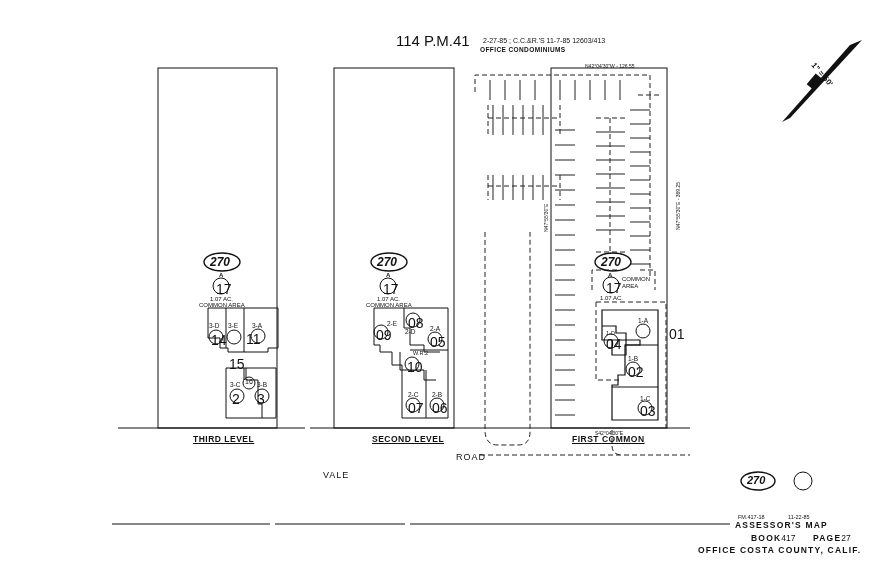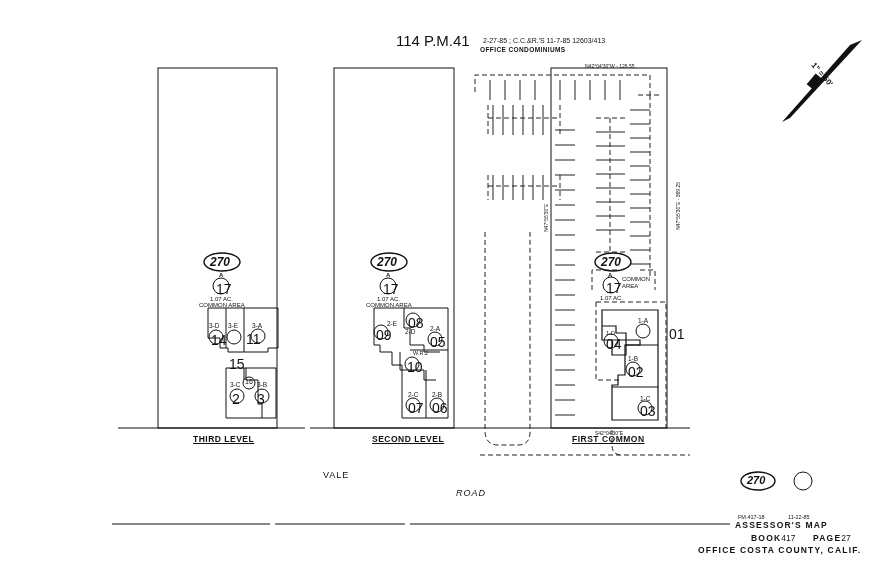--- a/index.html
+++ b/index.html
@@ -243,21 +243,21 @@
 <div class="abs lvl" style="left:572px;top:434px;">FIRST COMMON</div>
 
 <div class="abs tiny" style="left:585px;top:63px;">N42°04'30"W - 126.55</div>
 <div class="abs tiny" style="left:675px;top:230px;transform:rotate(-90deg);transform-origin:left top;">N47°55'30"E - 369.25</div>
 <div class="abs tiny" style="left:543px;top:232px;transform:rotate(-90deg);transform-origin:left top;">N47°55'30"E</div>
 <div class="abs tiny" style="left:595px;top:430px;">S42°04'30"E</div>
 
 <div class="abs" style="left:808px;top:70px;font-size:8px;font-weight:bold;transform:rotate(50deg);">1" = 50'</div>
 
 <div class="abs road" style="left:323px;top:470px;">VALE</div>
-<div class="abs road" style="left:456px;top:488px;font-style:italic;">ROAD</div>
+<div class="abs road" style="left:456px;top:452px;">ROAD</div>
 
 <div class="abs parcel-txt" style="left:747px;top:474px;font-size:11px;">270</div>
 
 <div class="abs tiny" style="left:738px;top:514px;font-size:5.5px;">FM.417-18</div>
 <div class="abs tiny" style="left:788px;top:514px;font-size:5.5px;">11-22-85</div>
 <div class="abs foot" style="left:735px;top:520px;">ASSESSOR'S MAP</div>
 <div class="abs foot" style="left:737px;top:533px;margin-left:14px;"><span>BOOK</span><span style="font-weight:normal;letter-spacing:0;">417</span></div>
 <div class="abs foot" style="left:788px;top:533px;padding-left:25px;"><span>PAGE</span><span style="font-weight:normal;letter-spacing:0;">27</span></div>
 <div class="abs foot" style="left:698px;top:545px;">OFFICE COSTA COUNTY, CALIF.</div>
 

